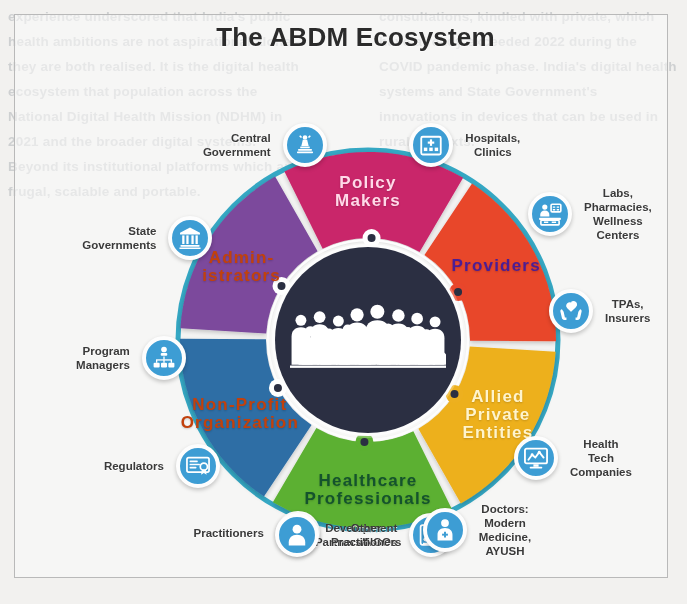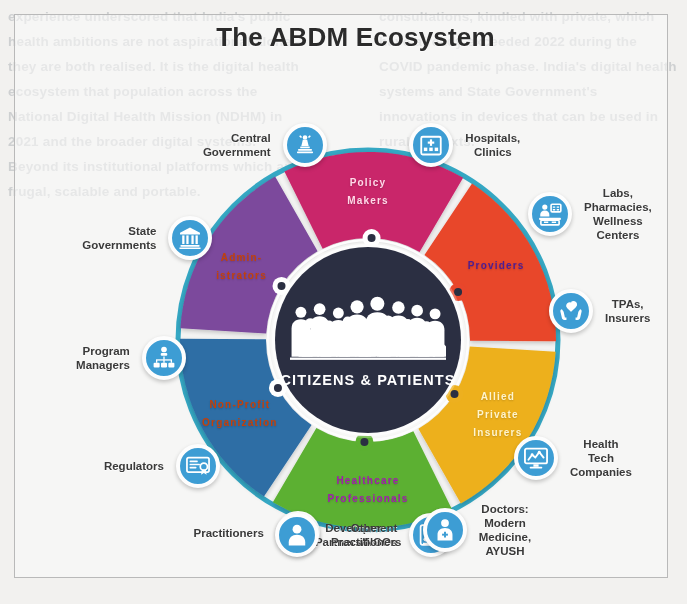--- a/index.html
+++ b/index.html
@@ -66,21 +66,21 @@
   }
   #hub .crowd{width:156px;height:78px;margin-bottom:2px;}
   #hub .hub-label{
     color:#fff;font-size:14.5px;font-weight:700;
     text-align:center;line-height:17px;letter-spacing:1.1px;
   }
 
   
   .seg-label{
     position:absolute;
-    font-size:10px;font-weight:700;
+    font-size:17px;font-weight:700;
     line-height:18px;letter-spacing:1.2px;
     text-align:center;
     white-space:pre-line;
     text-shadow:0 1px 2px rgba(0,0,0,.18);
   }
 
   
   .node{position:absolute;}
   .badge{
     width:44px;height:44px;border-radius:50%;
@@ -218,32 +218,30 @@
             <circle cx="145" cy="62" r="4.8"></circle>
               <path d="M145 68c-6 0-9 3-9 8v7h18v-7c0-5-3-8-9-8z"></path>
             <circle cx="170" cy="63" r="4.8"></circle>
               <path d="M170 69c-6 0-9 3-9 8v6h18v-6c0-5-3-8-9-8z"></path>
             <circle cx="192" cy="60" r="5"></circle>
               <path d="M192 66c-6 0-9 3-9 9v8h18v-8c0-6-3-9-9-9z"></path>
           </g>
           <rect x="0" y="84" width="200" height="3"></rect>
         </g>
       </svg>
-      <div class="hub-label">CITIZENS
-&amp; PATIENTS</div>
     </div>
 
     <div id="seg-labels">
         <div class="seg-label" style="left: 226px; top: 64px; transform: translate(-50%, -50%); color: rgb(255, 217, 232);">Policy
 Makers</div>
         <div class="seg-label" style="left: 354.172px; top: 138px; transform: translate(-50%, -50%); color: #4c1d95;">Providers</div>
         <div class="seg-label" style="left: 355.904px; top: 287px; transform: translate(-50%, -50%); color: rgb(255, 244, 204);">Allied
 Private
-Insurers</div>
-        <div class="seg-label" style="left: 226px; top: 362px; transform: translate(-50%, -50%); color: #a21caf;">Healthcare
+Entities</div>
+        <div class="seg-label" style="left: 226px; top: 362px; transform: translate(-50%, -50%); color: #14532d;">Healthcare
 Professionals</div>
         <div class="seg-label" style="left: 97.8282px; top: 286px; transform: translate(-50%, -50%); color: #c2410c;">Non-Profit
 Organization</div>
         <div class="seg-label" style="left: 99.5603px; top: 139px; transform: translate(-50%, -50%); color: #c2410c;">Admin-
 istrators</div>
       </div>
 
     <div id="nodes">
         <div class="node" style="left: 140.652px; top: -4.96659px; width: 44px; height: 44px;">
           <div class="badge">

